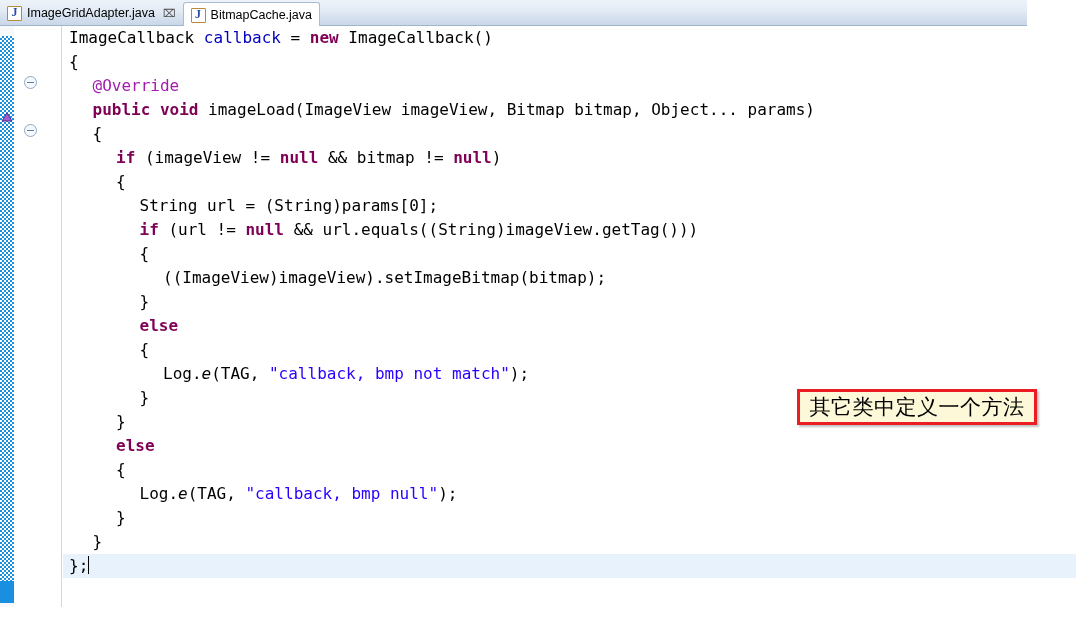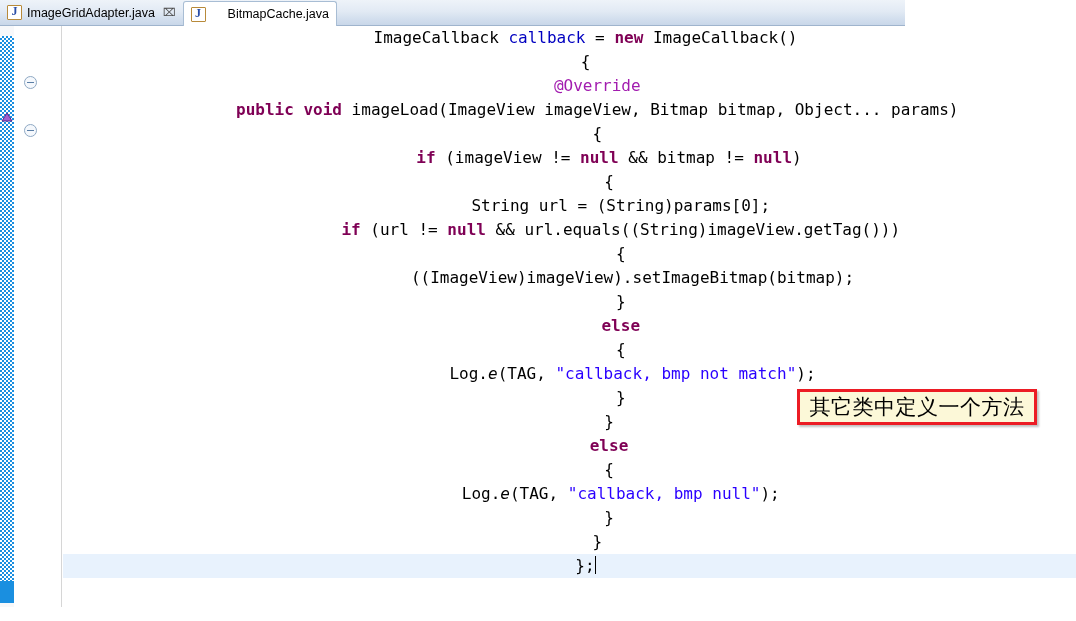--- a/index.html
+++ b/index.html
@@ -12,27 +12,27 @@
     height: 621px;
     overflow: hidden;
     font-family: "Liberation Sans", sans-serif;
     position: relative;
   }
 
   
   .tabbar {
     position: absolute;
     left: 0; top: 0;
-    width: 905px;
+    width: 1027px;
     height: 26px;
     background: linear-gradient(to bottom, #eef3f9 0%, #e2eaf4 45%, #d3dfee 75%, #c9d7e9 100%);
     border-bottom: 1px solid #9fb4cd;
     box-sizing: border-box;
     display: flex;
-    align-items: center;
+    align-items: flex-start;
   }
   .tab {
     display: flex;
     align-items: center;
     height: 26px;
     padding: 0 7px 0 7px;
     box-sizing: border-box;
     font-size: 12px;
     color: #000;
     white-space: nowrap;
@@ -43,21 +43,20 @@
   }
   .tab.active {
     background: #ffffff;
     border-left: 1px solid #a8bdd4;
     border-right: 1px solid #a8bdd4;
     border-top: 1px solid #a8bdd4;
     border-top-left-radius: 3px;
     border-top-right-radius: 3px;
     margin-top: 2px;
     height: 25px;
-    gap: 17px;
   }
   .tab-icon {
     width: 15px;
     height: 15px;
     margin-right: 5px;
     flex: 0 0 auto;
     position: relative;
     border: 1px solid #b88a3a;
     background: #ffffff;
     border-radius: 1px;
@@ -167,26 +166,25 @@
     left: 0;
     top: 0;
     font-family: "DejaVu Sans Mono", monospace;
     font-size: 16px;
     line-height: 24px;
     white-space: pre;
   }
   .line {
     height: 24px;
     line-height: 24px;
-    padding-left: 32px;
+    padding-left: 6px;
     white-space: pre;
     color: #000000;
     position: relative;
     box-sizing: border-box;
-    text-align: center;
   }
   .line.current {
     background: #e8f2fd;
     width: 1013px;
   }
   .kw  { color: #7f0055; font-weight: bold; }
   .str { color: #2a00ff; }
   .ann { color: #a21caf; }
   .mth { font-style: italic; }
   .fld { color: #0000c0; }

